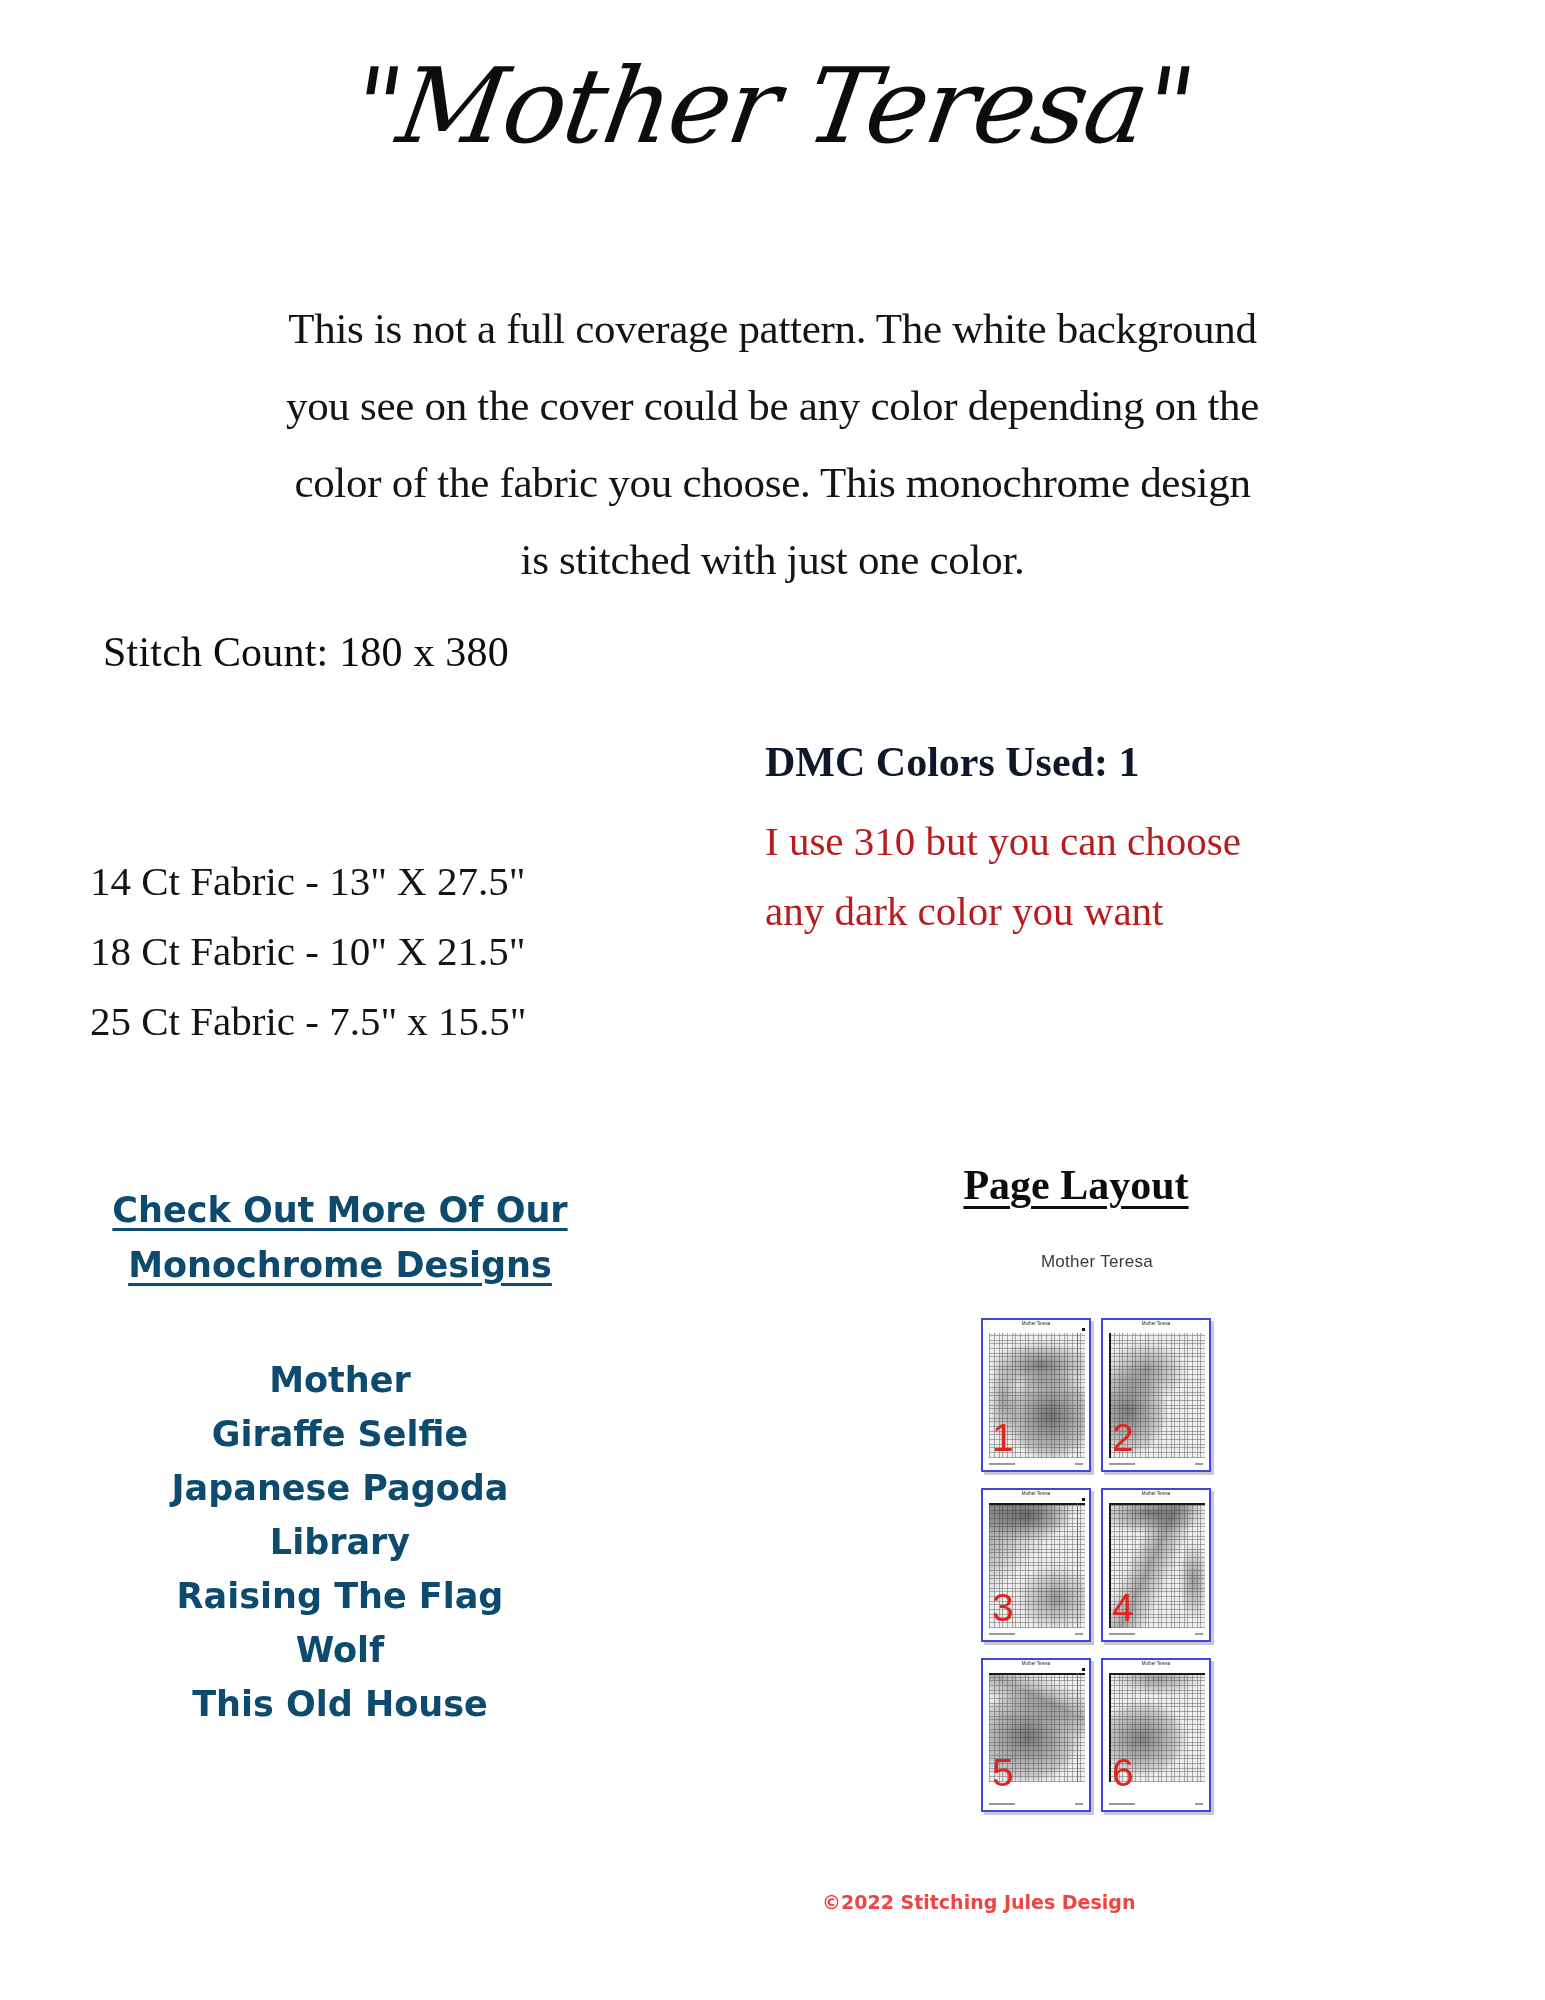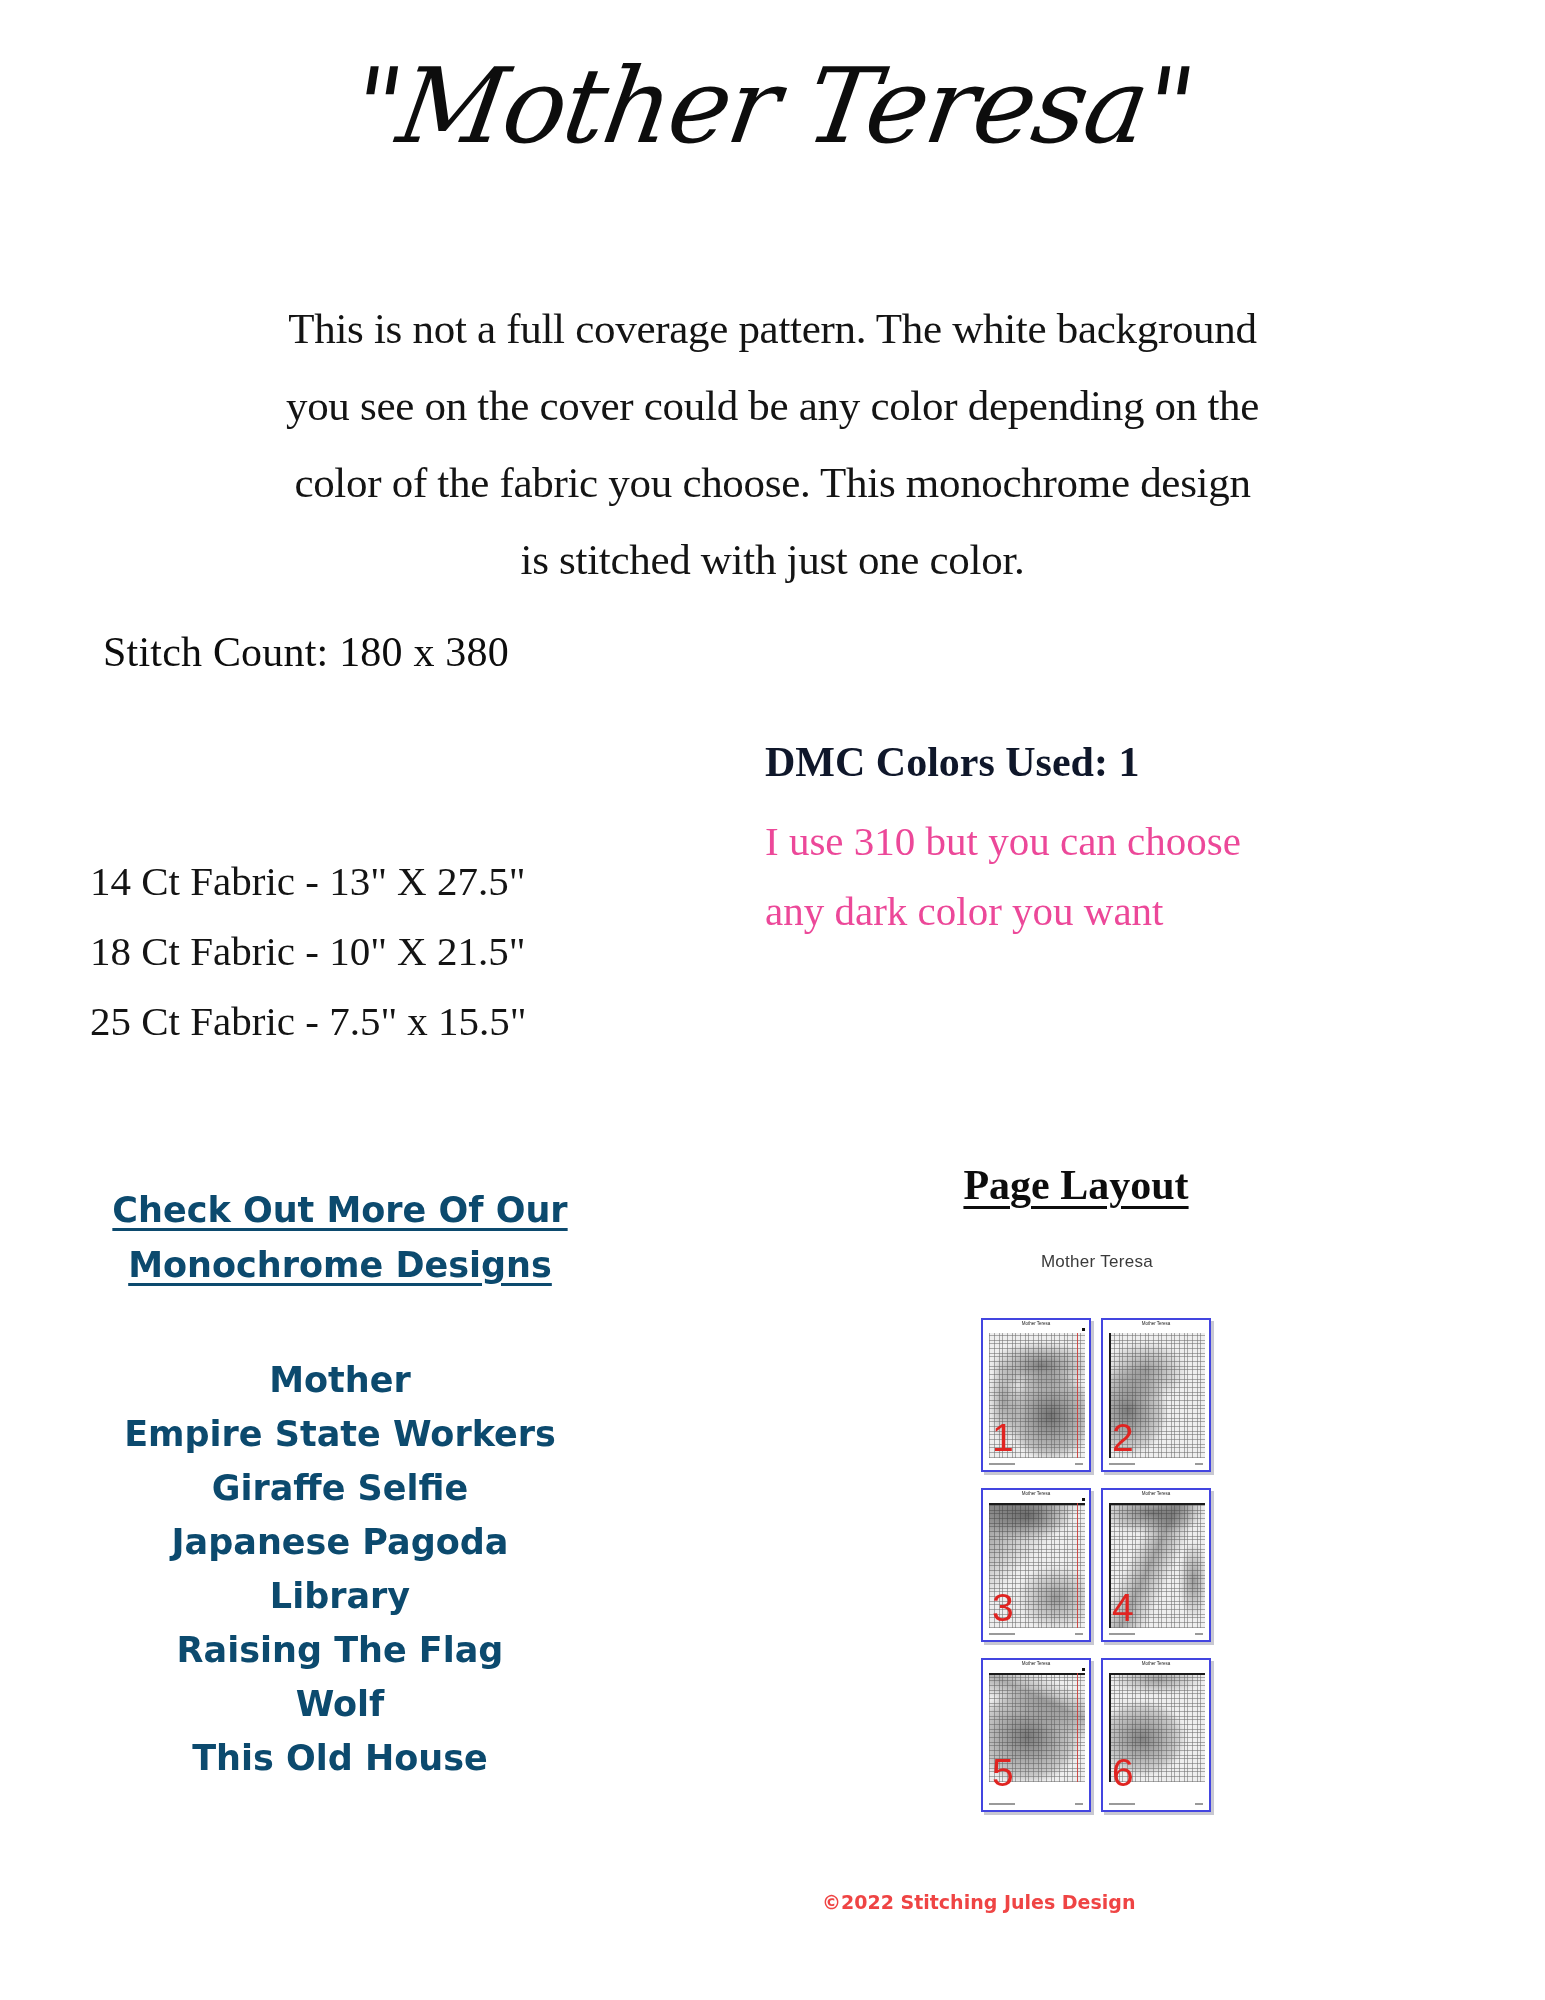--- a/index.html
+++ b/index.html
@@ -17,21 +17,21 @@
     font-size:43px;line-height:77px;letter-spacing:-0.3px;color:#141414;}
   .intro div{white-space:nowrap;}
 
   
   .stitch-count{position:absolute;left:103px;top:628px;font-weight:400;font-size:42px;
     letter-spacing:0.2px;color:#0d0d0d;}
 
   
   .dmc{position:absolute;left:765px;top:738px;}
   .dmc-heading{font-weight:700;font-size:42px;color:#0f172a;margin-bottom:20px;}
-  .dmc-line{font-size:41px;line-height:70px;white-space:nowrap;color:#ec4899;}
+  .dmc-line{font-size:41px;line-height:70px;white-space:nowrap;color:#b91c1c;}
 
   
   .pattern-only{position:absolute;left:90px;top:846px;}
   .pattern-heading{font-weight:700;font-size:42px;color:#0d0d0d;
     text-decoration:underline;text-decoration-thickness:3px;text-underline-offset:7px;
     margin-bottom:26px;}
   .pattern-item{font-size:41px;line-height:70px;white-space:nowrap;color:#141414;}
 
   
   .more-designs{position:absolute;left:40px;top:1183px;width:600px;text-align:center;
@@ -140,21 +140,20 @@
     <div class="pattern-item">25 Ct Fabric - 7.5" x 15.5"</div>
   </div>
 
   <div class="more-designs">
     <div class="more-heading">
       <div><span>Check Out More Of Our</span></div>
       <div><span>Monochrome Designs</span></div>
     </div>
     <div class="designs-list">
       <div>Mother</div>
-      <div>Empire State Workers</div>
       <div>Giraffe Selfie</div>
       <div>Japanese Pagoda</div>
       <div>Library</div>
       <div>Raising The Flag</div>
       <div>Wolf</div>
       <div>This Old House</div>
     </div>
   </div>
 
   <div class="pl-heading">Page Layout</div>

